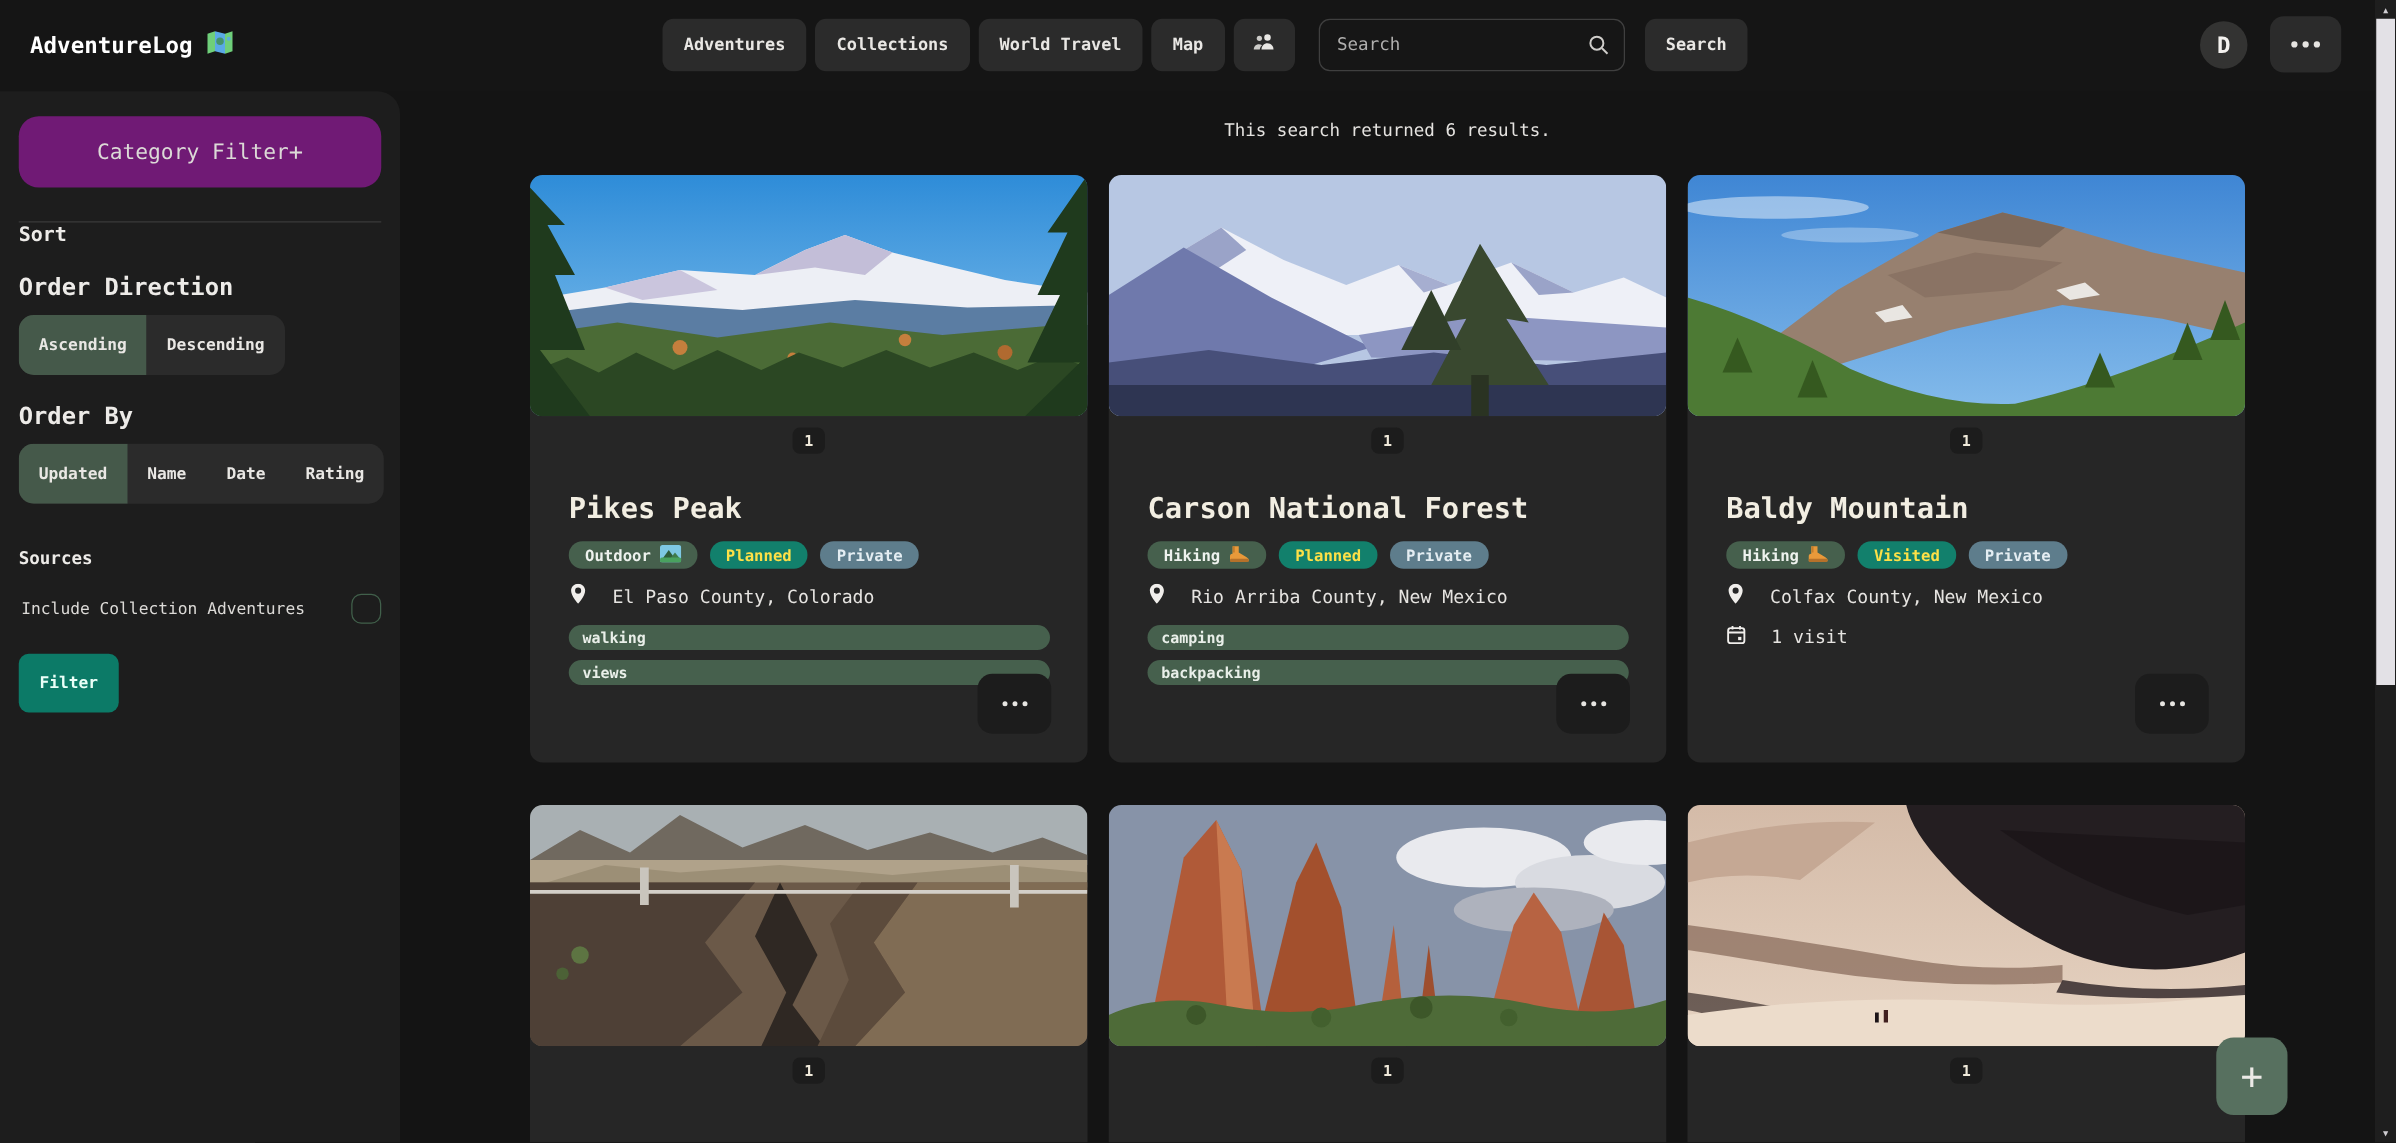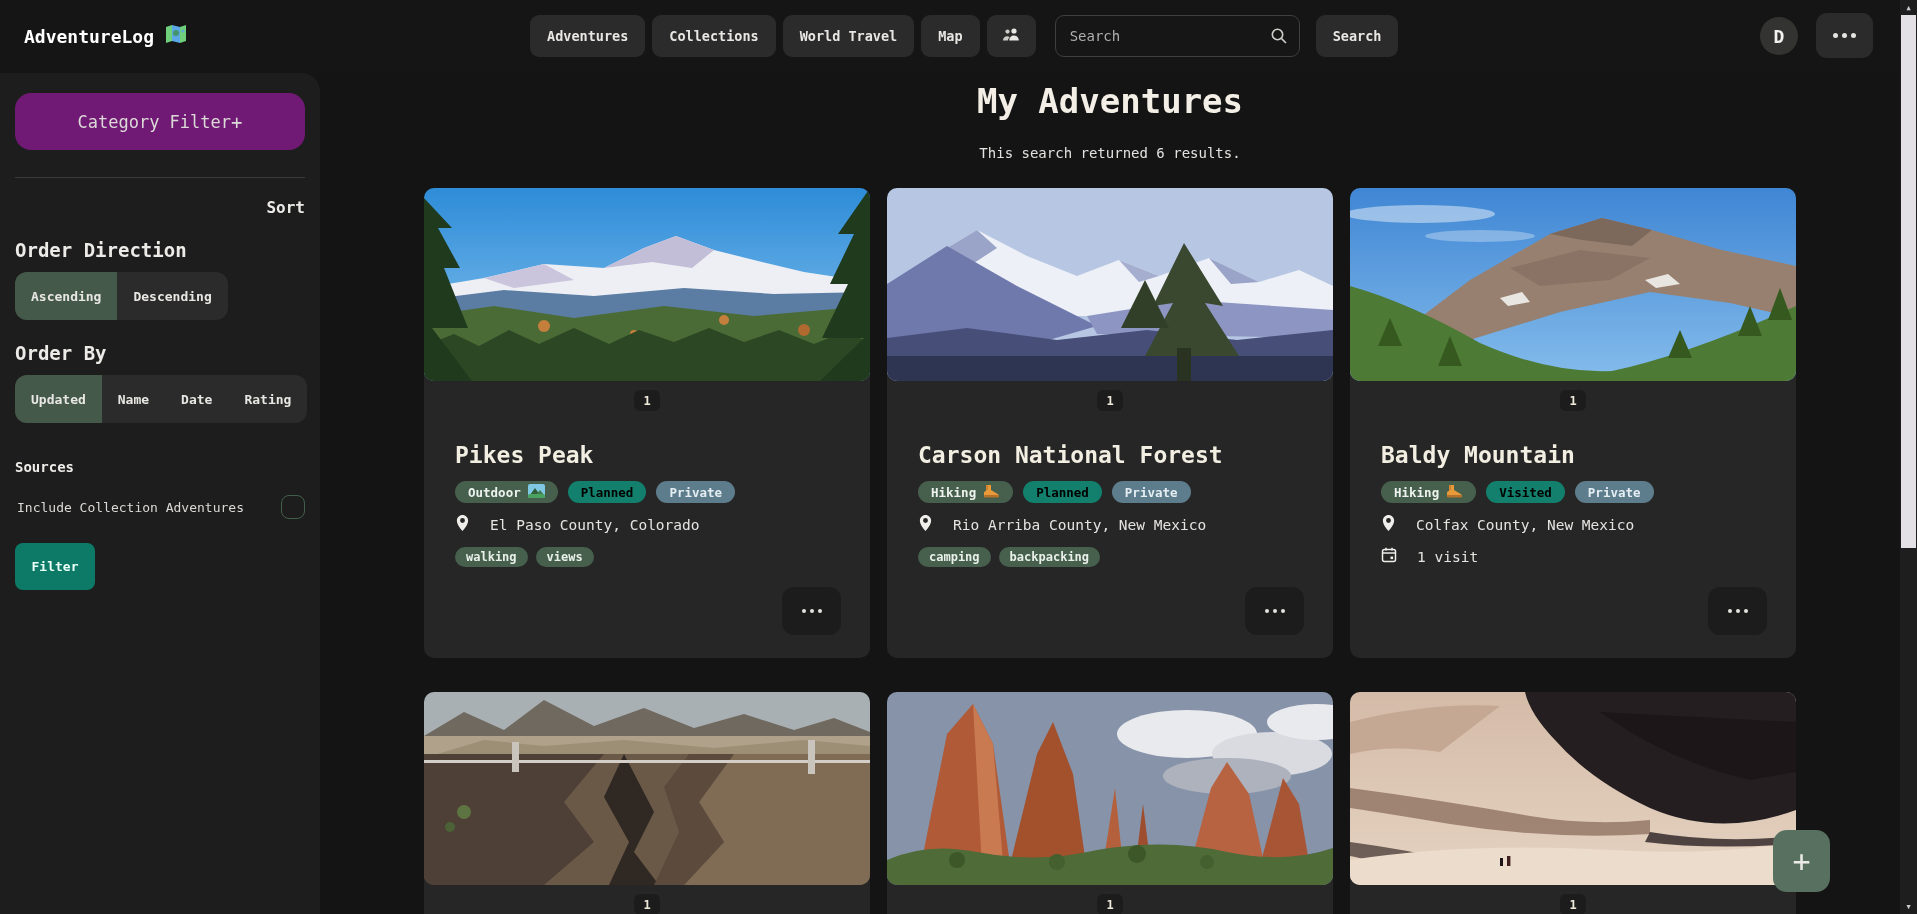--- a/index.html
+++ b/index.html
@@ -35,21 +35,21 @@
   .dot { width: 4px; height: 4px; border-radius: 50%; background: #e6e4e1; display: inline-block; }
   .dot.big { width: 5px; height: 5px; }
   
   .sidebar { position: absolute; left: 0; top: 73px; width: 320px; height: 841px; background: #1d1d1d;
              border-top-right-radius: 18px; padding: 20px 15px 0 15px; }
   .cat-filter { height: 57px; background: #701a75; border-radius: 16px; display: flex; align-items: center;
                 justify-content: center; padding: 0 24px; cursor: pointer; }
   .cat-filter .lbl { font-size: 17px; color: #dcdad7; }
   .cat-filter .plus { font-size: 19px; color: #dcdad7; }
   .divider { border: none; border-top: 1px solid #3a3a3a; margin: 27px 0 0 0; }
-  .sort-heading { text-align: right; font-size: 16px; font-weight: bold; margin-top: 20px; color: #edebe8; }
+  .sort-heading { text-align: left; font-size: 16px; font-weight: bold; color: #edebe8; }
   .section-lbl { font-size: 19px; font-weight: bold; margin-top: 22px; color: #edebe8; }
   .seg-group { display: inline-flex; background: #2b2b2b; border-radius: 12px; overflow: hidden; margin-top: 11px; }
   .seg { height: 48px; padding: 0 16px; background: transparent; border: none; color: #e9e7e4;
          font-family: inherit; font-size: 13px; font-weight: bold; cursor: pointer;
          display: flex; align-items: center; }
   .seg.selected { background: #45594a; }
   .src-heading { font-size: 14px; font-weight: bold; margin-top: 36px; color: #edebe8; }
   .chk-row { display: flex; align-items: center; justify-content: space-between; margin-top: 20px; padding-left: 2px; }
   .chk-row .lbl { font-size: 13px; color: #dcdad7; }
   .checkbox { width: 24px; height: 24px; border: 1.5px solid #41604b; border-radius: 8px;
@@ -68,24 +68,24 @@
   .card-img svg { display: block; width: 100%; height: 100%; }
   .count-badge { align-self: center; margin-top: 9px; min-width: 26px; height: 21px; padding: 0 7px;
                  background: #1c1c1c; border-radius: 6px; color: #efe9da; font-size: 12px; font-weight: bold;
                  display: flex; align-items: center; justify-content: center; }
   .card-body { padding: 0 30px 0 31px; }
   .card-title { font-size: 23px; font-weight: bold; color: #f2eee2; margin-top: 31px; cursor: pointer; }
   .badge-row { display: flex; gap: 10px; margin-top: 13px; }
   .badge { height: 22px; border-radius: 12px; padding: 0 13px; font-size: 12.5px; font-weight: bold;
            display: inline-flex; align-items: center; gap: 7px; color: #eef2ee; }
   .badge.category { background: #46604d; }
-  .badge.status { background: #12806c; color: #000000; }
+  .badge.status { background: #12806c; color: #fde047; }
   .badge.visibility { background: #5e7d8c; color: #e4edf2; }
   .meta-row { display: flex; align-items: center; gap: 20px; margin-top: 12px; font-size: 14.5px; color: #e6e4e1; }
-  .tag-row { display: flex; gap: 8px; margin-top: 12px; }
+  .tag-row { display: flex; gap: 8px; margin-top: 12px; flex-direction: column; }
   .tag { height: 20px; background: #46604d; border-radius: 10px; padding: 0 11px; font-size: 12px;
          font-weight: bold; color: #e9efe9; display: inline-flex; align-items: center; }
   .card-menu { position: absolute; right: 29px; bottom: 23px; width: 59px; height: 48px; background: #1c1c1c;
                border: none; border-radius: 12px; cursor: pointer;
                display: flex; align-items: center; justify-content: center; gap: 4px; }
   
   .fab { position: absolute; right: 87px; bottom: 22px; width: 57px; height: 62px; background: #57705f;
          border: none; border-radius: 14px; color: #eceae7; font-size: 30px; font-weight: normal;
          cursor: pointer; display: flex; align-items: center; justify-content: center; font-family: inherit; }
   .scrollbar { position: absolute; right: 0; top: 0; width: 17px; height: 914px; background: #1e1e1e; }
@@ -173,21 +173,20 @@
   <div class="src-heading">Sources</div>
   <div class="chk-row">
     <span class="lbl">Include Collection Adventures</span>
     <input type="checkbox" class="checkbox" style="">
   </div>
 
   <button class="filter-btn">Filter</button>
 </aside>
 
 <main class="main">
-  <h1 class="page-title">My Adventures</h1>
   <div class="results">This search returned 6 results.</div>
 
   <div class="grid">
 
     <article class="card">
       <div class="card-img">
         <svg viewBox="0 0 446 193" preserveAspectRatio="none">
           <defs>
               <linearGradient id="sky1" x1="0" y1="0" x2="0" y2="1">
             <stop offset="0" stop-color="#2e8cd8"></stop>

